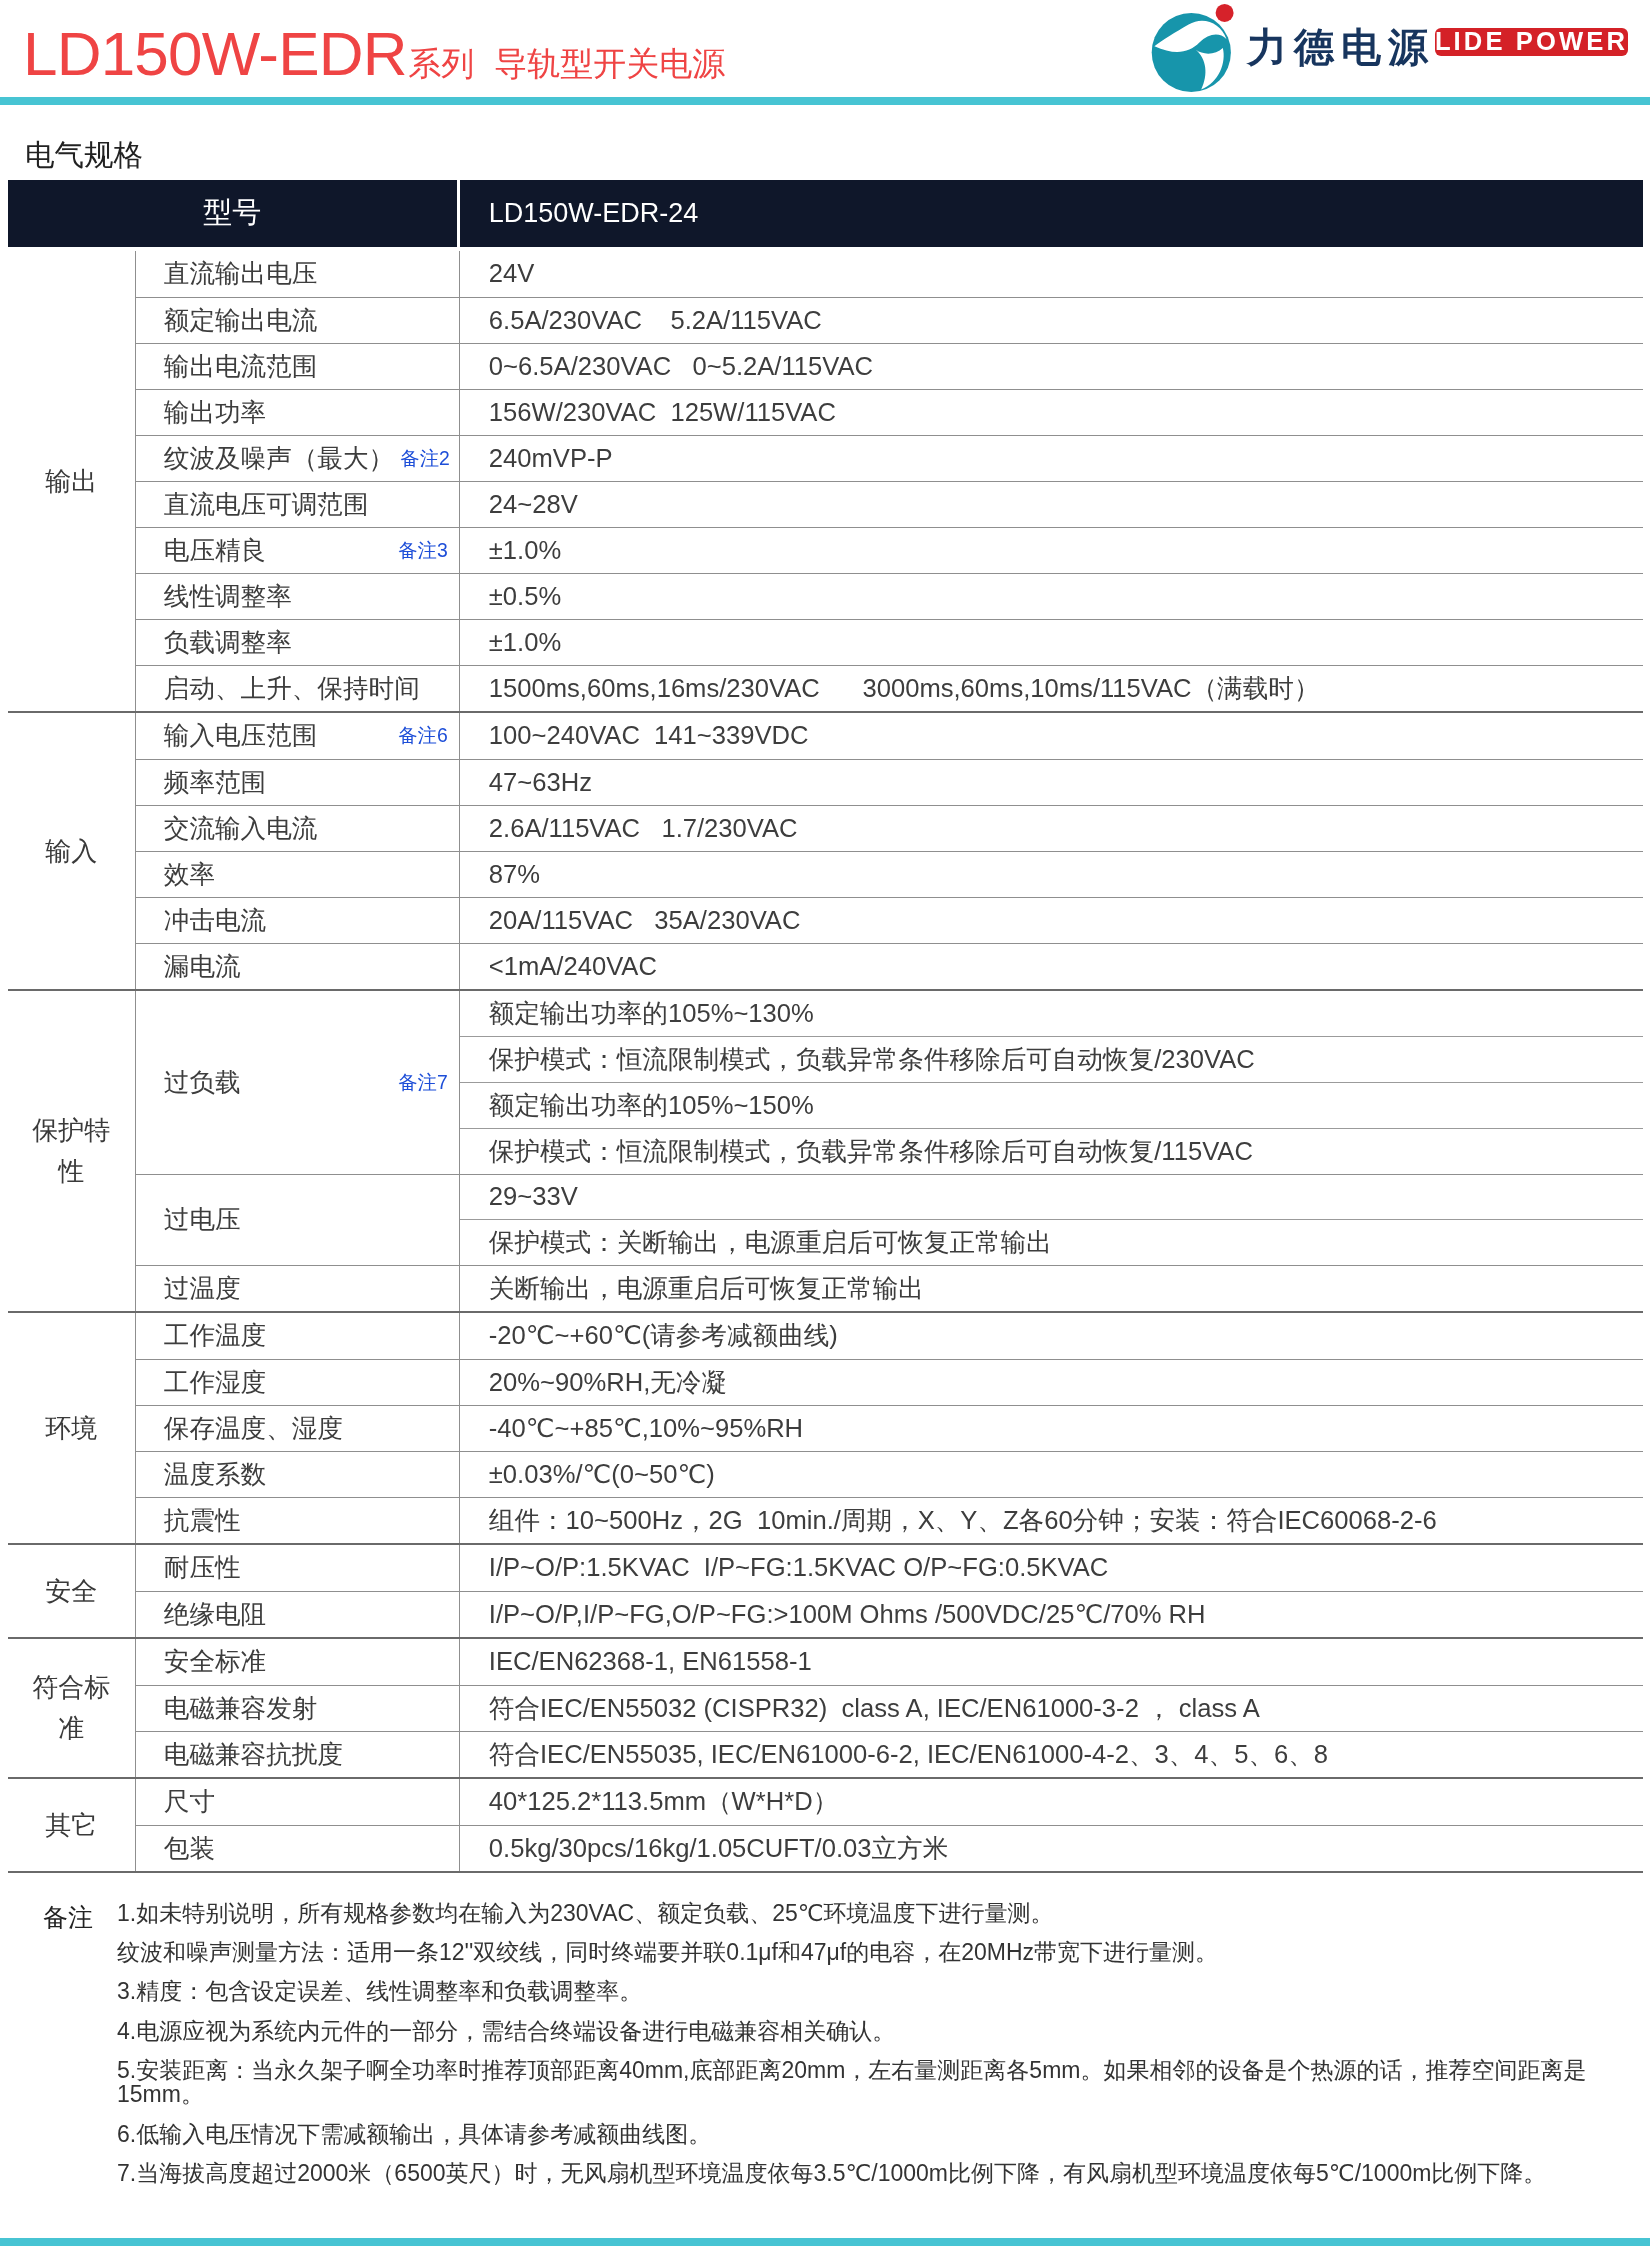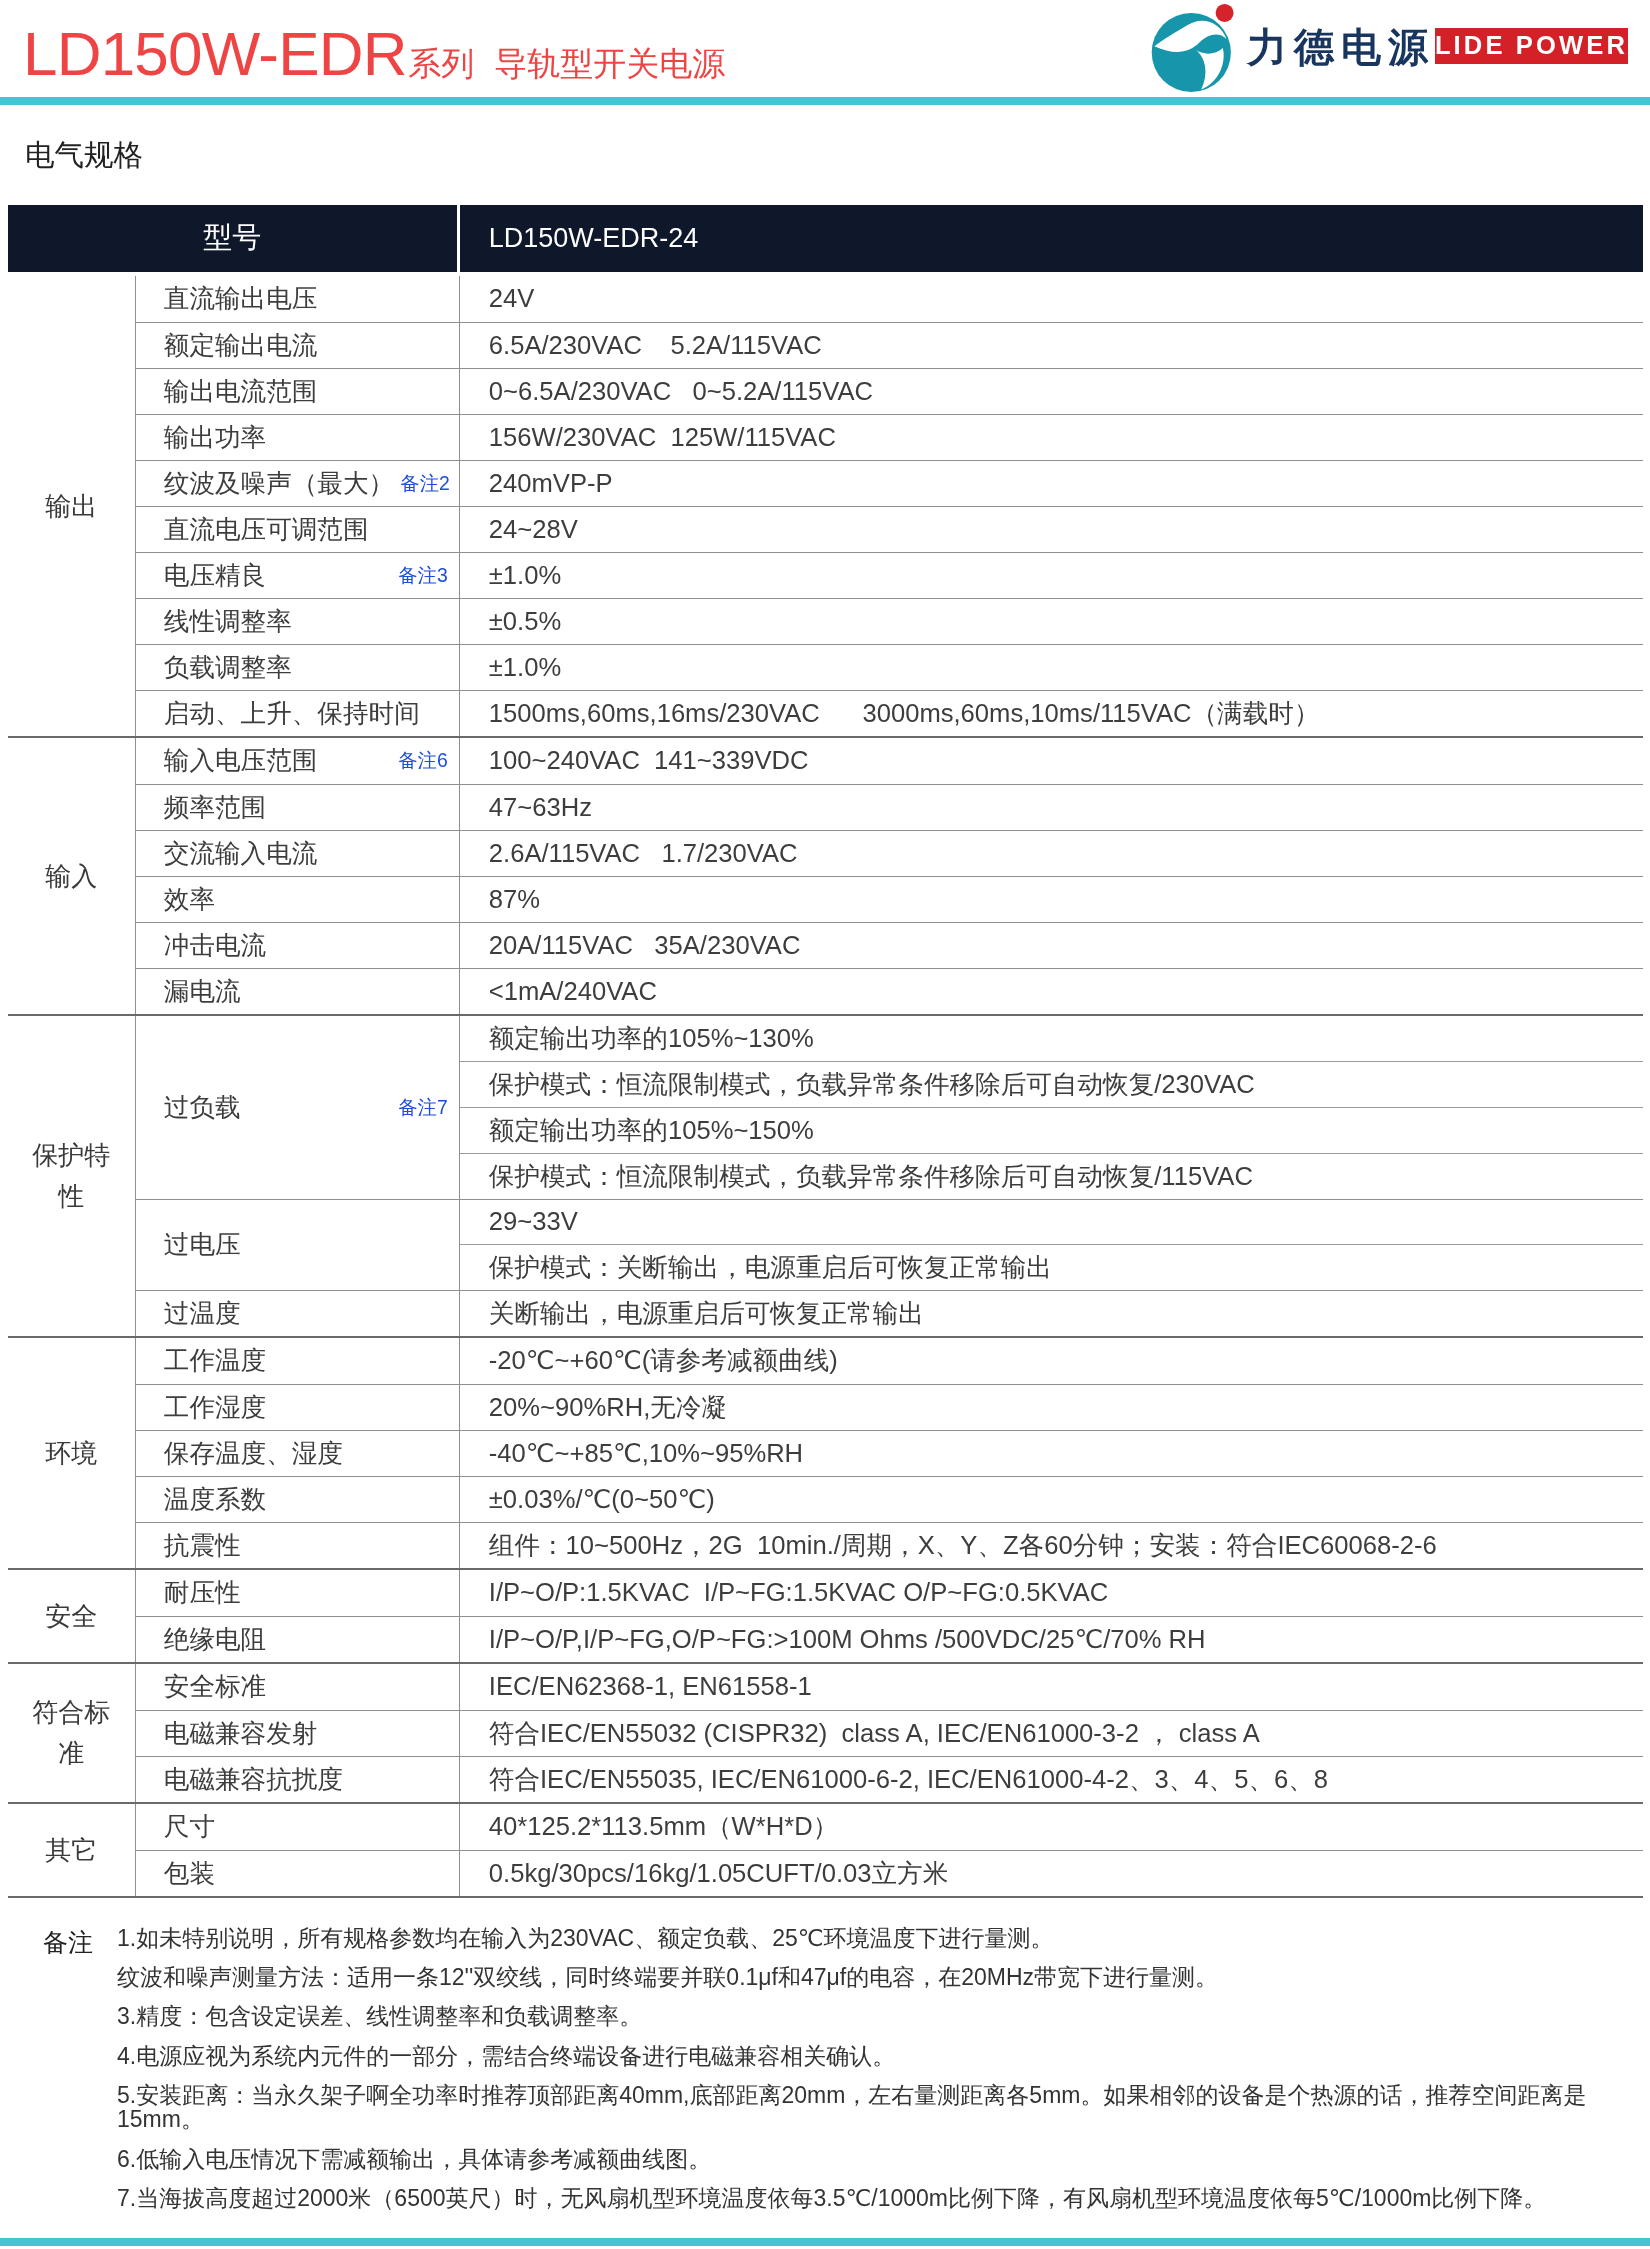--- a/index.html
+++ b/index.html
@@ -10,25 +10,25 @@
   
   .header{display:flex;justify-content:space-between;align-items:flex-start;height:97px;padding:0 23px 0 23px;box-sizing:border-box;}
   .title-line{display:flex;align-items:baseline;padding-top:23px;color:#ef4444;}
   .title-model{font-size:62px;line-height:1;font-weight:400;letter-spacing:-0.8px;}
   .title-series{font-size:33px;line-height:1;margin-left:1.6px;}
   .title-sub{font-size:33px;line-height:1;margin-left:20px;}
   .logo{display:flex;align-items:center;padding-top:3.1px;gap:7.8px;}
   .logo-icon{width:90px;height:90px;}
   .logo-text{display:flex;flex-direction:row;align-items:stretch;}
   .logo-cn{font-family:"Liberation Serif","DejaVu Serif",serif;font-weight:bold;font-size:40px;line-height:1.1;color:#17355e;letter-spacing:7px;white-space:nowrap;}
-  .logo-en-bar{background:#d42127;height:36px;display:flex;align-items:center;justify-content:center;margin-top:1.6px;}
+  .logo-en-bar{background:#d42127;height:28px;display:flex;align-items:center;justify-content:center;margin-top:1.6px;border-radius:6px;}
   .logo-en{color:#ffffff;font-weight:bold;font-size:25.6px;letter-spacing:3.1px;white-space:nowrap;}
   .top-rule{width:100%;height:7.8px;background:#47c4d3;}
   
-  .section-title{font-size:29.5px;color:#222222;margin:31px 0 29px 25px;}
+  .section-title{font-size:29.5px;color:#222222;margin:31px 0 4px 25px;}
   
   .spec-table{margin-left:7.8px;width:1635px;font-size:25.6px;}
   .thead{display:flex;height:67px;background:#0f172a;color:#ffffff;margin-bottom:3.9px;}
   .thead-left{width:452px;box-sizing:border-box;border-right:3.1px solid #ffffff;display:flex;align-items:center;justify-content:center;font-size:29px;flex-shrink:0;}
   .thead-right{flex:1;display:flex;align-items:center;padding-left:29px;font-size:27px;}
   .tgroup{display:flex;border-bottom:2.3px solid #6a6a6a;}
   .gcell{width:128px;box-sizing:border-box;border-right:1.6px solid #8f8f8f;display:flex;align-items:center;justify-content:center;text-align:center;padding:0 20px;flex-shrink:0;font-size:26px;line-height:1.55;color:#3a3a3a;}
   .grows{flex:1;display:flex;flex-direction:column;}
   .trow{display:flex;height:46px;box-sizing:border-box;}
   .trow + .trow{border-top:1.6px solid #8f8f8f;}

